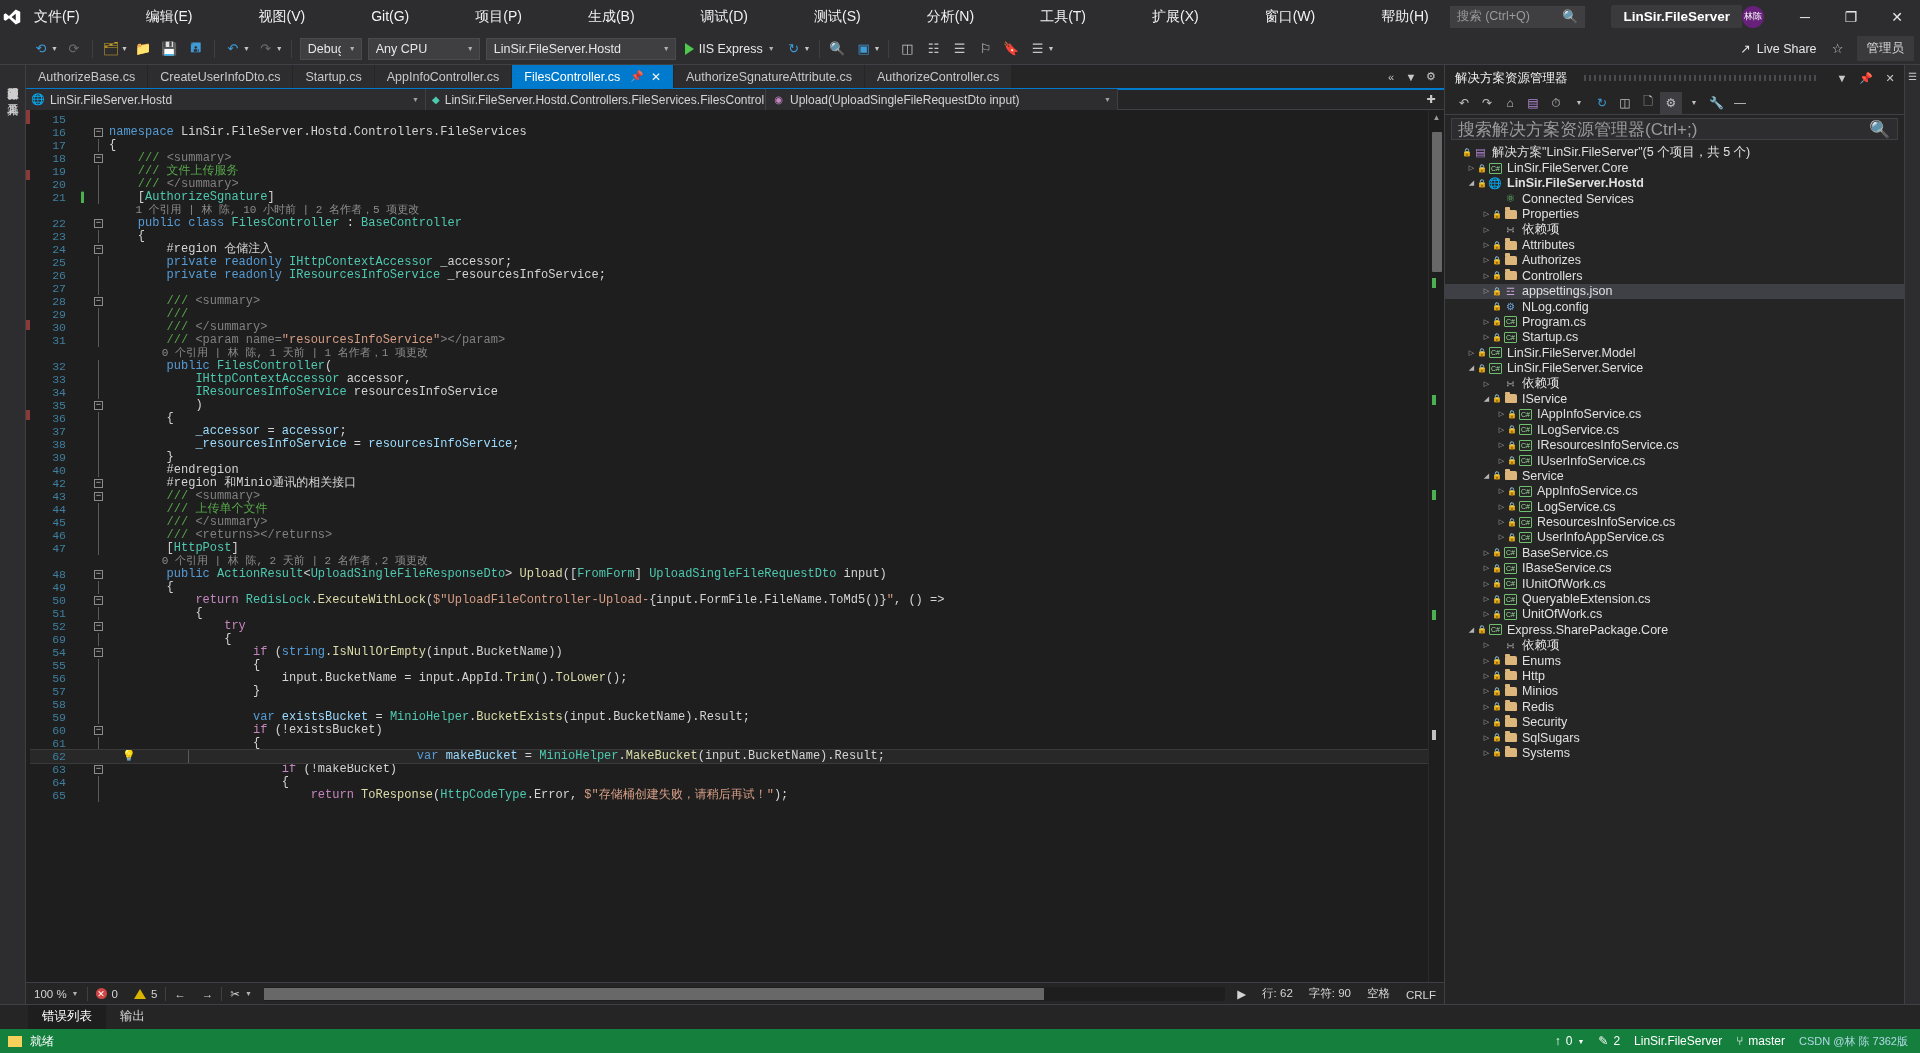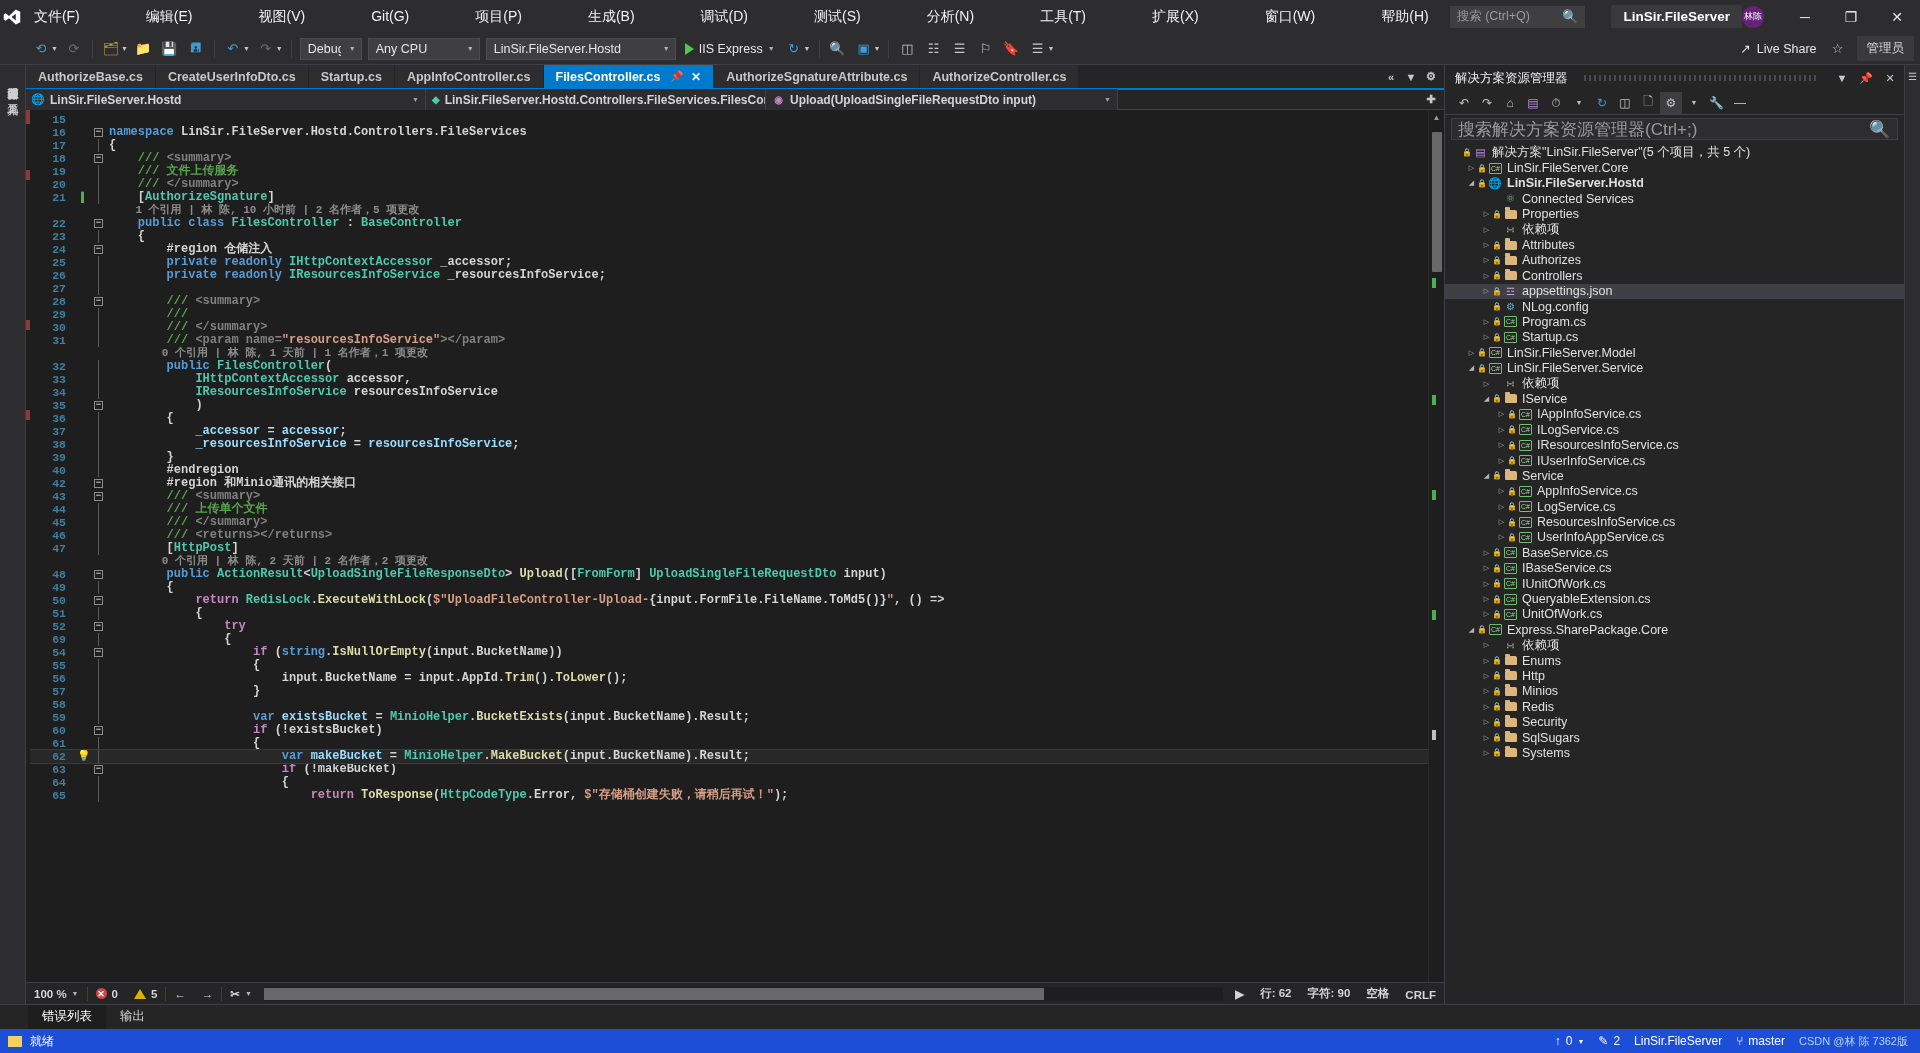--- a/index.html
+++ b/index.html
@@ -77,21 +77,21 @@
   .leftrail {
     width: 26px; flex:0 0 26px; background:#2d2d30; display:flex; flex-direction:column;
     align-items:center; padding-top: 6px; border-right:1px solid #3f3f46;
   }
   .vtab {
     writing-mode: vertical-rl; font-size: 11.5px; color:#d0d0d0; padding: 8px 4px;
     letter-spacing: 0px; cursor:default;
   }
 
   
-  .editorcol { flex: 1 1 auto; display:flex; flex-direction:column; min-width:0; background:#8b5cf6;font-weight:bold; }
+  .editorcol { flex: 1 1 auto; display:flex; flex-direction:column; min-width:0; background:#8b5cf6; }
 
   .tabstrip {
     height: 23px; flex:0 0 23px; background:#252526; display:flex; align-items:stretch;
     position: relative;
   }
   .etab {
     display:flex; align-items:center; padding: 0 12px; font-size: 12.5px; color:#c8c8c8;
     background:#2d2d30; border-right:1px solid #252526; white-space:nowrap;
   }
   .etab.active { background:#007acc; color:#ffffff; }
@@ -141,21 +141,21 @@
   .t   { color:#4ec9b0; }  
   .s   { color:#d69d85; }  
   .cx  { color:#808080; }  
   .cxg { color:#57a64a; }
   .p   { color:#dcdcaa; }  
   .v   { color:#9cdcfe; }  
   .pl  { color:#c586c0; }  
   .w   { color:#d4d4d4; }  
   .lens { color:#8c8c8c; font-size:11px; }
 
-  .curline { background:#282828; outline:1px solid #3a3a3a; }
+  .curline { background:#282828; outline:1px solid #3a3a3a;gap:45px; }
   .bulb { color:#e6c700; font-size:11px; }
 
   
   .vscroll {
     width: 16px; flex:0 0 16px; background:#1e1e1e; position:relative; border-left:1px solid #2a2a2a;
   }
   .vs-up, .vs-dn { height:15px; display:flex;align-items:center;justify-content:center;color:#9a9a9a;font-size:8px;}
   .vs-thumb { position:absolute; left:3px; width:10px; background:#686868; border-radius:1px;}
   .vs-tick  { position:absolute; left:3px; width:4px; height:4px; }
 
@@ -215,21 +215,21 @@
   
   .dock {
     height: 40px; flex:0 0 24px; background:#252526; display:flex; 
     border-top:1px solid #3f3f46; padding-left: 28px;
   }
   .dtab { font-size:12.5px; color:#d4d4d4; padding: 3px 14px 4px 14px; }
   .dtab.active { background:#1e1e1e; color:#ffffff; }
 
   
   .statusbar {
-    height: 24px; flex:0 0 24px; background:#1d4ed8; display:flex; align-items:center;
+    height: 24px; flex:0 0 24px; background:#15803d; display:flex; align-items:center;
     color:#ffffff; font-size:12px;
   }
   .sb-left { display:flex; align-items:center; gap:8px; padding-left:8px; }
   .sb-flag { width:14px;height:11px;background:#f3d15b; position:relative; }
   .sb-right { margin-left:auto; display:flex; align-items:center; gap:14px; padding-right:12px;}
   .sb-item { display:flex; align-items:center; gap:5px; }
   .watermark { color:#bfe0f5; font-size:11px; opacity:.9; }
 </style>
 </head>
 <body>

